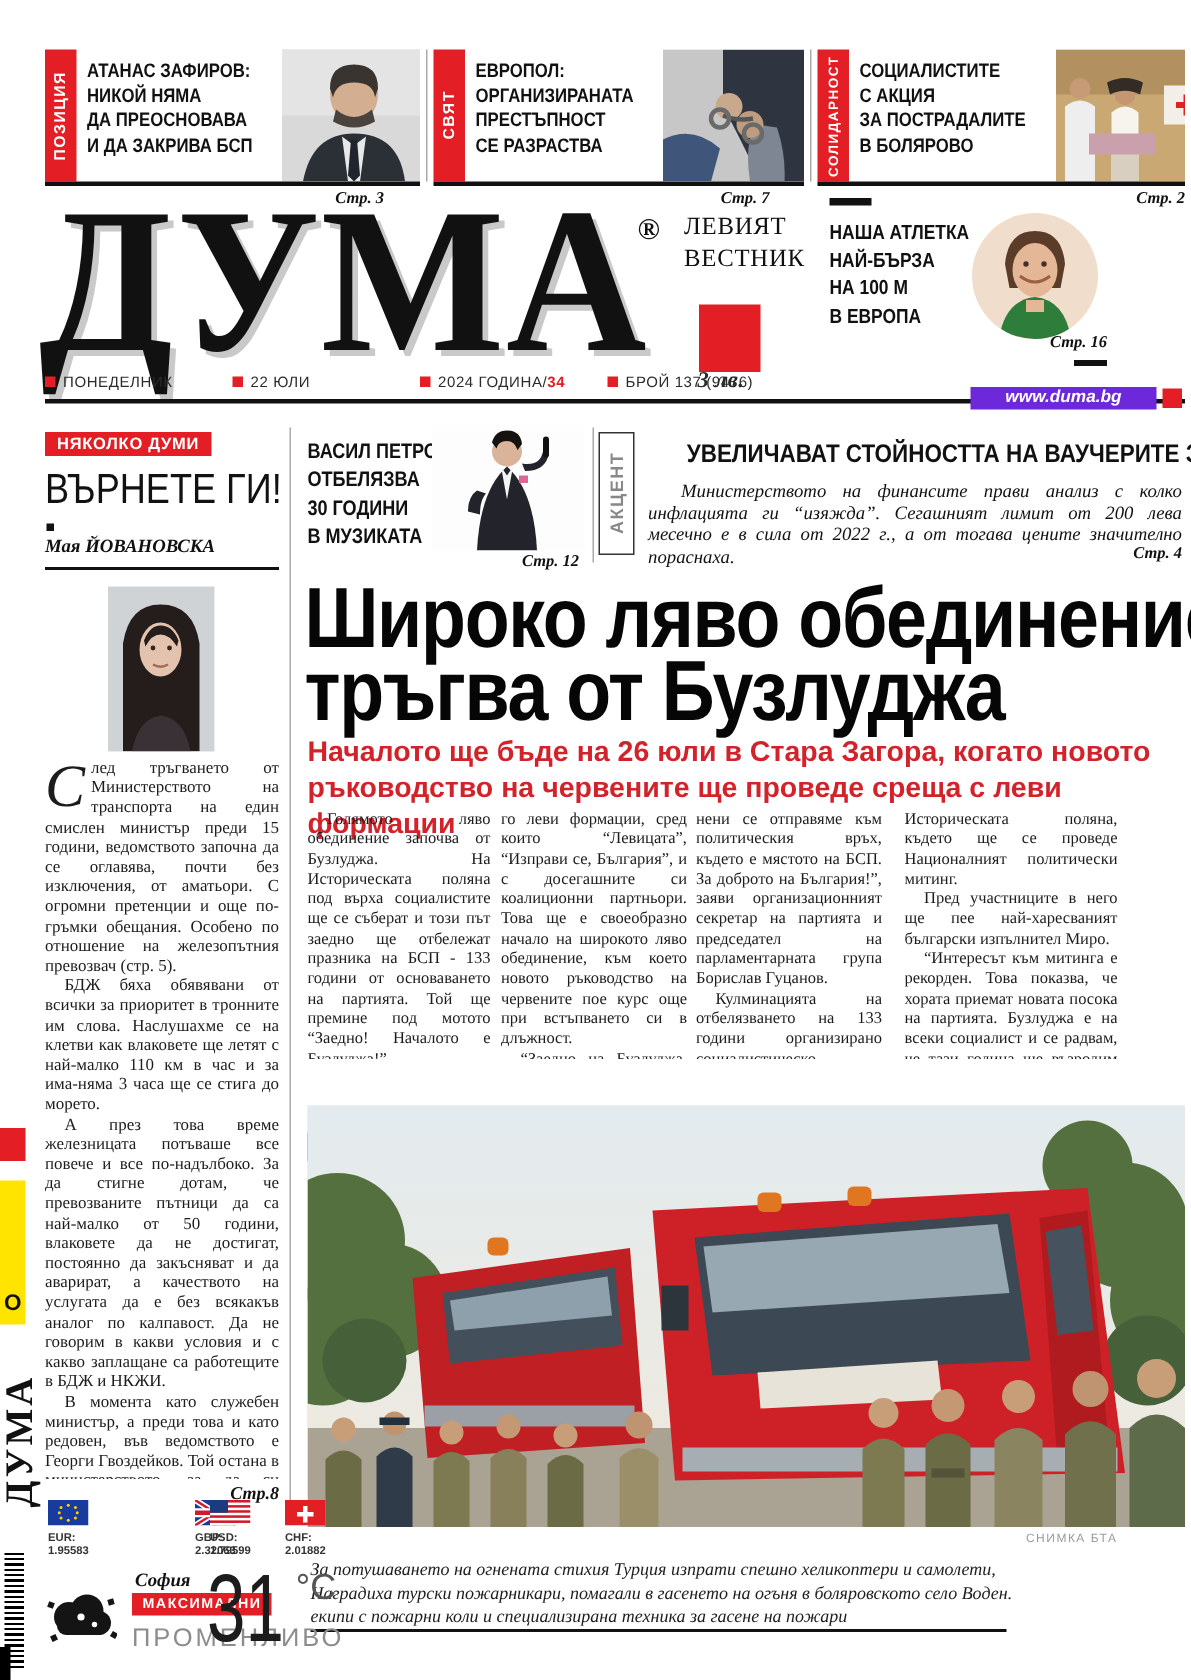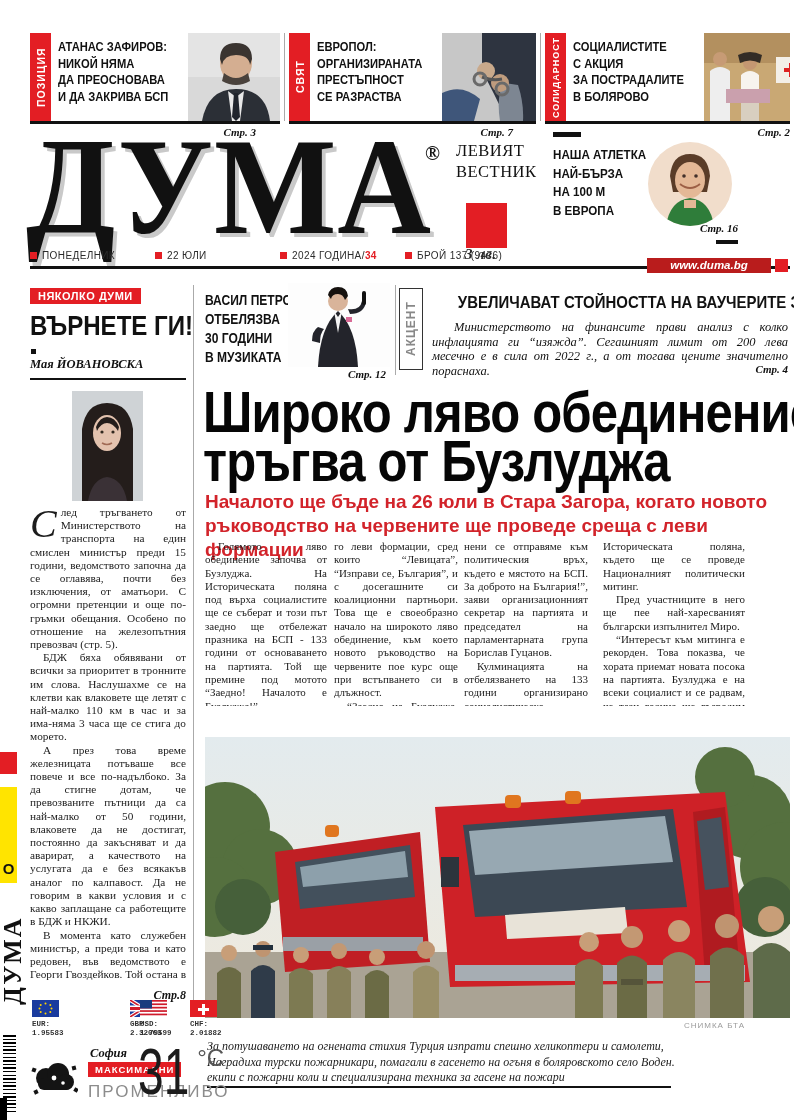--- a/index.html
+++ b/index.html
@@ -16,21 +16,21 @@
   .pageref{font-family:"Liberation Serif",serif;font-style:italic;font-weight:bold;font-size:11px;}
   .rule{background:#111;}
   .thinline{background:#aaa;}
   .bodytext{font-family:"Liberation Serif",serif;font-size:11px;line-height:13.3px;text-align:justify;color:#1c1c1c;}
   .bodytext p{margin:0;text-indent:13px;}
   .bodytext p.noind{text-indent:0;}
   .oped-body{font-size:11.3px;line-height:13.2px;}
   .dropcap{float:left;font-size:40px;line-height:32px;padding:2px 4px 0 0;font-style:italic;text-indent:0;}
   .badge{background:#e31e24;color:#fff;font-weight:bold;}
   .flag{width:27px;height:17px;display:block;}
-  .curr-label{font-size:7.5px;font-weight:bold;color:#333;line-height:9px;margin-top:3px;font-family:Liberation Mono, monospace;}
+  .curr-label{font-size:7.5px;font-weight:bold;color:#333;line-height:9px;margin-top:3px;}
   .photo-frame{background:#ddd;overflow:hidden;}
 </style>
 </head>
 <body>
 
 <div id="page">
 
   <div class="abs teaser-box" style="left:30px;width:250px;">
     <div class="vlabel" style="width:21px;">
         <span>ПОЗИЦИЯ</span>
@@ -150,28 +150,28 @@
   <div class="abs rule" style="left:716px;top:240px;width:22px;height:4px;"></div>
 
   <div class="abs" style="left:30px;top:250px;width:760px;height:14px;font-size:10px;letter-spacing:.4px;color:#2b2b2b;">
     <span style="position:absolute;left:0;"><span style="display:inline-block;width:7px;height:7px;background:#e31e24;margin-right:5px;"></span><span>ПОНЕДЕЛНИК</span></span>
     <span style="position:absolute;left:125px;"><span style="display:inline-block;width:7px;height:7px;background:#e31e24;margin-right:5px;"></span><span>22 ЮЛИ</span></span>
     <span style="position:absolute;left:250px;"><span style="display:inline-block;width:7px;height:7px;background:#e31e24;margin-right:5px;"></span><span>2024 ГОДИНА/</span><span style="color:#e31e24;font-weight:bold;">34</span></span>
     <span style="position:absolute;left:375px;"><span style="display:inline-block;width:7px;height:7px;background:#e31e24;margin-right:5px;"></span><span>БРОЙ 137 (9476)</span></span>
     <span class="serif" style="position:absolute;left:435px;top:-4px;font-style:italic;font-weight:bold;font-size:15px;">3 лв.</span>
   </div>
   <div class="abs rule" style="left:30px;top:266px;width:760px;height:3px;"></div>
-  <div class="abs" style="left:647px;top:258px;width:124px;height:15px;background:#b91c1c;color:#fff;font-weight:bold;font-size:11.5px;text-align:center;line-height:15px;font-style:italic;"><span>www.duma.bg</span></div>
+  <div class="abs" style="left:647px;top:258px;width:124px;height:15px;background:#6d28d9;color:#fff;font-weight:bold;font-size:11.5px;text-align:center;line-height:15px;font-style:italic;"><span>www.duma.bg</span></div>
   <div class="abs" style="left:775px;top:259px;width:13px;height:13px;background:#e31e24;"></div>
 
   <div class="abs thinline" style="left:193px;top:285px;width:1px;height:720px;"></div>
   <div class="abs thinline" style="left:395px;top:285px;width:1px;height:90px;"></div>
 
   <div class="abs badge" style="left:30px;top:288px;font-size:11px;padding:2px 8px;letter-spacing:.5px;"><span>НЯКОЛКО ДУМИ</span></div>
-  <div class="abs" style="left:30px;top:310px;font-size:28px;font-weight:bold;"><span class="sx">ВЪРНЕТЕ ГИ!</span></div>
+  <div class="abs" style="left:30px;top:310px;font-size:28px;font-weight:normal;"><span class="sx">ВЪРНЕТЕ ГИ!</span></div>
   <div class="abs" style="left:31px;top:349px;width:5px;height:5px;background:#111;"></div>
   <div class="abs serif" style="left:30px;top:357px;font-size:12.5px;font-style:italic;font-weight:bold;"><span>Мая ЙОВАНОВСКА</span></div>
   <div class="abs rule" style="left:30px;top:378px;width:156px;height:2px;"></div>
 
   <div class="abs" style="left:205px;top:291px;font-size:14px;font-weight:bold;line-height:19px;">
     <div><span class="sx">ВАСИЛ ПЕТРОВ</span></div>
     <div><span class="sx">ОТБЕЛЯЗВА</span></div>
     <div><span class="sx">30 ГОДИНИ</span></div>
     <div><span class="sx">В МУЗИКАТА</span></div>
   </div>

